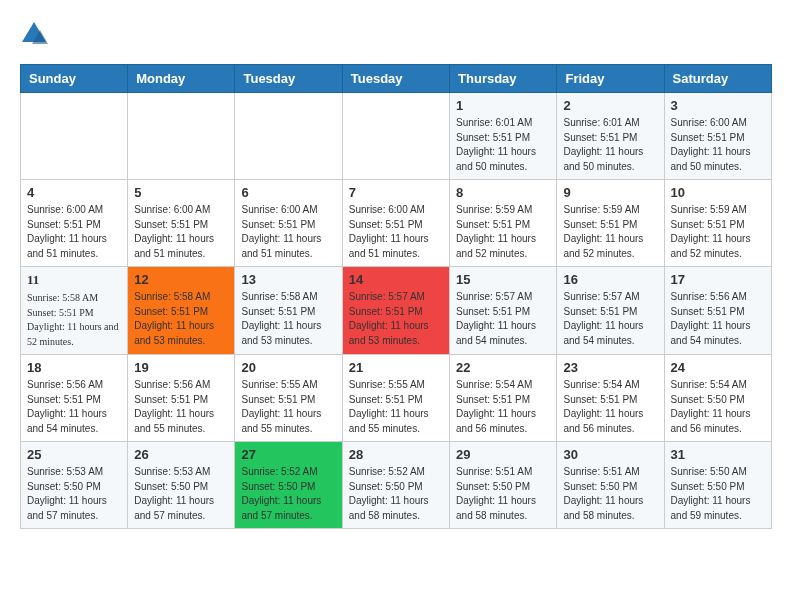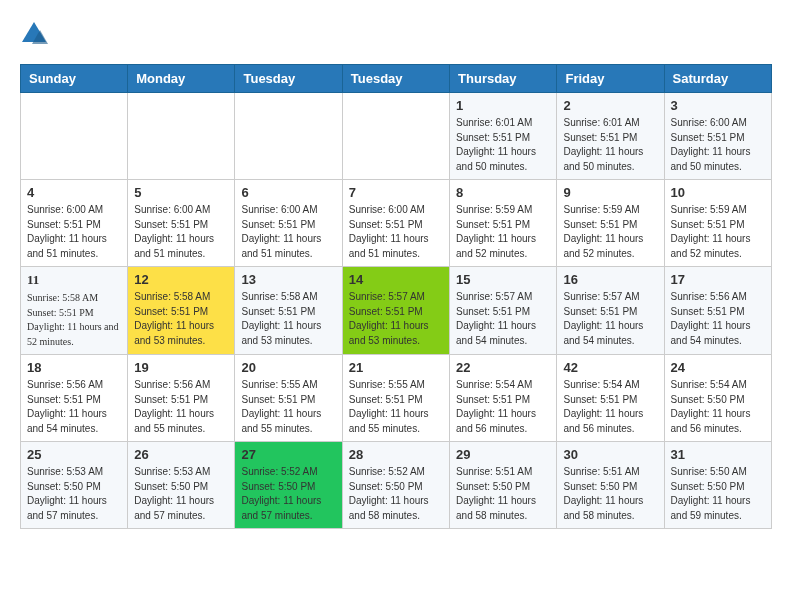--- a/index.html
+++ b/index.html
@@ -170,29 +170,29 @@
         <td style="background: rgb(255, 255, 255);">
           <span class="day-number">10</span>
           <div class="cell-text">Sunrise: 5:59 AM<br>Sunset: 5:51 PM<br>Daylight: 11 hours and 52 minutes.</div>
         </td>
       </tr>
       <tr>
         <td style="background: rgb(245, 248, 251); font-family: Liberation Serif, serif;">
           <span class="day-number">11</span>
           <div class="cell-text">Sunrise: 5:58 AM<br>Sunset: 5:51 PM<br>Daylight: 11 hours and 52 minutes.</div>
         </td>
-        <td style="background: #fde047;">
+        <td style="background: #f97316;">
           <span class="day-number">12</span>
           <div class="cell-text">Sunrise: 5:58 AM<br>Sunset: 5:51 PM<br>Daylight: 11 hours and 53 minutes.</div>
         </td>
         <td style="background: rgb(245, 248, 251);">
           <span class="day-number">13</span>
           <div class="cell-text">Sunrise: 5:58 AM<br>Sunset: 5:51 PM<br>Daylight: 11 hours and 53 minutes.</div>
         </td>
-        <td style="background: #84cc16; margin-left: 43px;">
+        <td style="background: #ef4444; margin-left: 43px;">
           <span class="day-number">14</span>
           <div class="cell-text">Sunrise: 5:57 AM<br>Sunset: 5:51 PM<br>Daylight: 11 hours and 53 minutes.</div>
         </td>
         <td style="background: rgb(245, 248, 251);">
           <span class="day-number">15</span>
           <div class="cell-text">Sunrise: 5:57 AM<br>Sunset: 5:51 PM<br>Daylight: 11 hours and 54 minutes.</div>
         </td>
         <td style="background: rgb(245, 248, 251);">
           <span class="day-number">16</span>
           <div class="cell-text">Sunrise: 5:57 AM<br>Sunset: 5:51 PM<br>Daylight: 11 hours and 54 minutes.</div>
@@ -217,21 +217,21 @@
         </td>
         <td style="background: rgb(255, 255, 255);">
           <span class="day-number">21</span>
           <div class="cell-text">Sunrise: 5:55 AM<br>Sunset: 5:51 PM<br>Daylight: 11 hours and 55 minutes.</div>
         </td>
         <td style="background: rgb(255, 255, 255);">
           <span class="day-number">22</span>
           <div class="cell-text">Sunrise: 5:54 AM<br>Sunset: 5:51 PM<br>Daylight: 11 hours and 56 minutes.</div>
         </td>
         <td style="background: rgb(255, 255, 255);">
-          <span class="day-number">42</span>
+          <span class="day-number">23</span>
           <div class="cell-text">Sunrise: 5:54 AM<br>Sunset: 5:51 PM<br>Daylight: 11 hours and 56 minutes.</div>
         </td>
         <td style="background: rgb(255, 255, 255);">
           <span class="day-number">24</span>
           <div class="cell-text">Sunrise: 5:54 AM<br>Sunset: 5:50 PM<br>Daylight: 11 hours and 56 minutes.</div>
         </td>
       </tr>
       <tr>
         <td style="background: rgb(245, 248, 251);">
           <span class="day-number">25</span>

